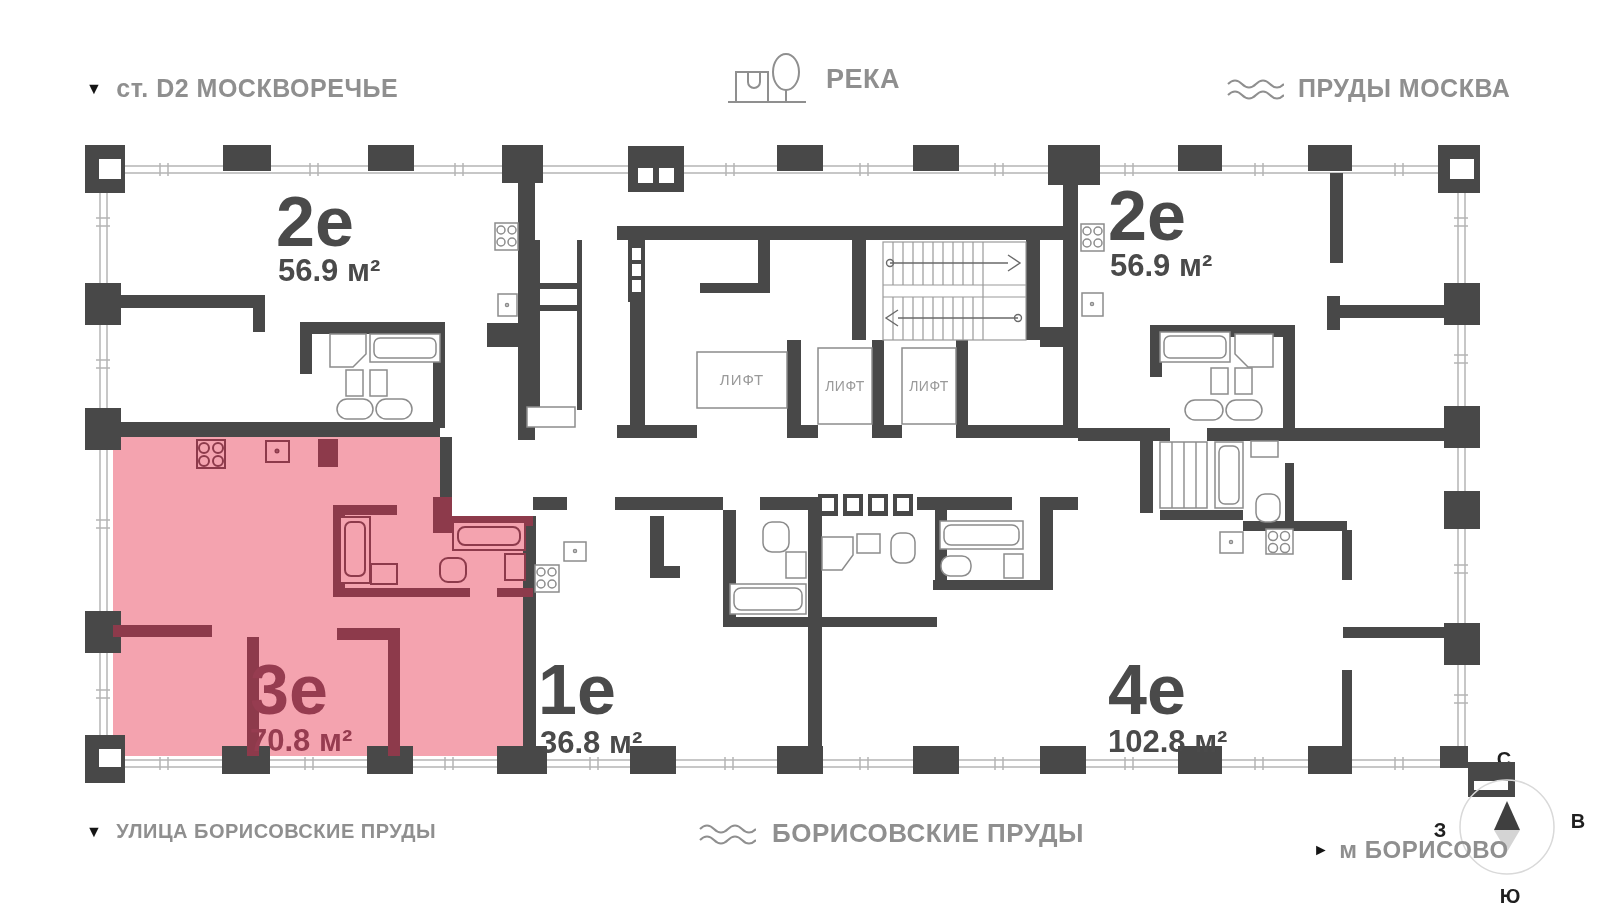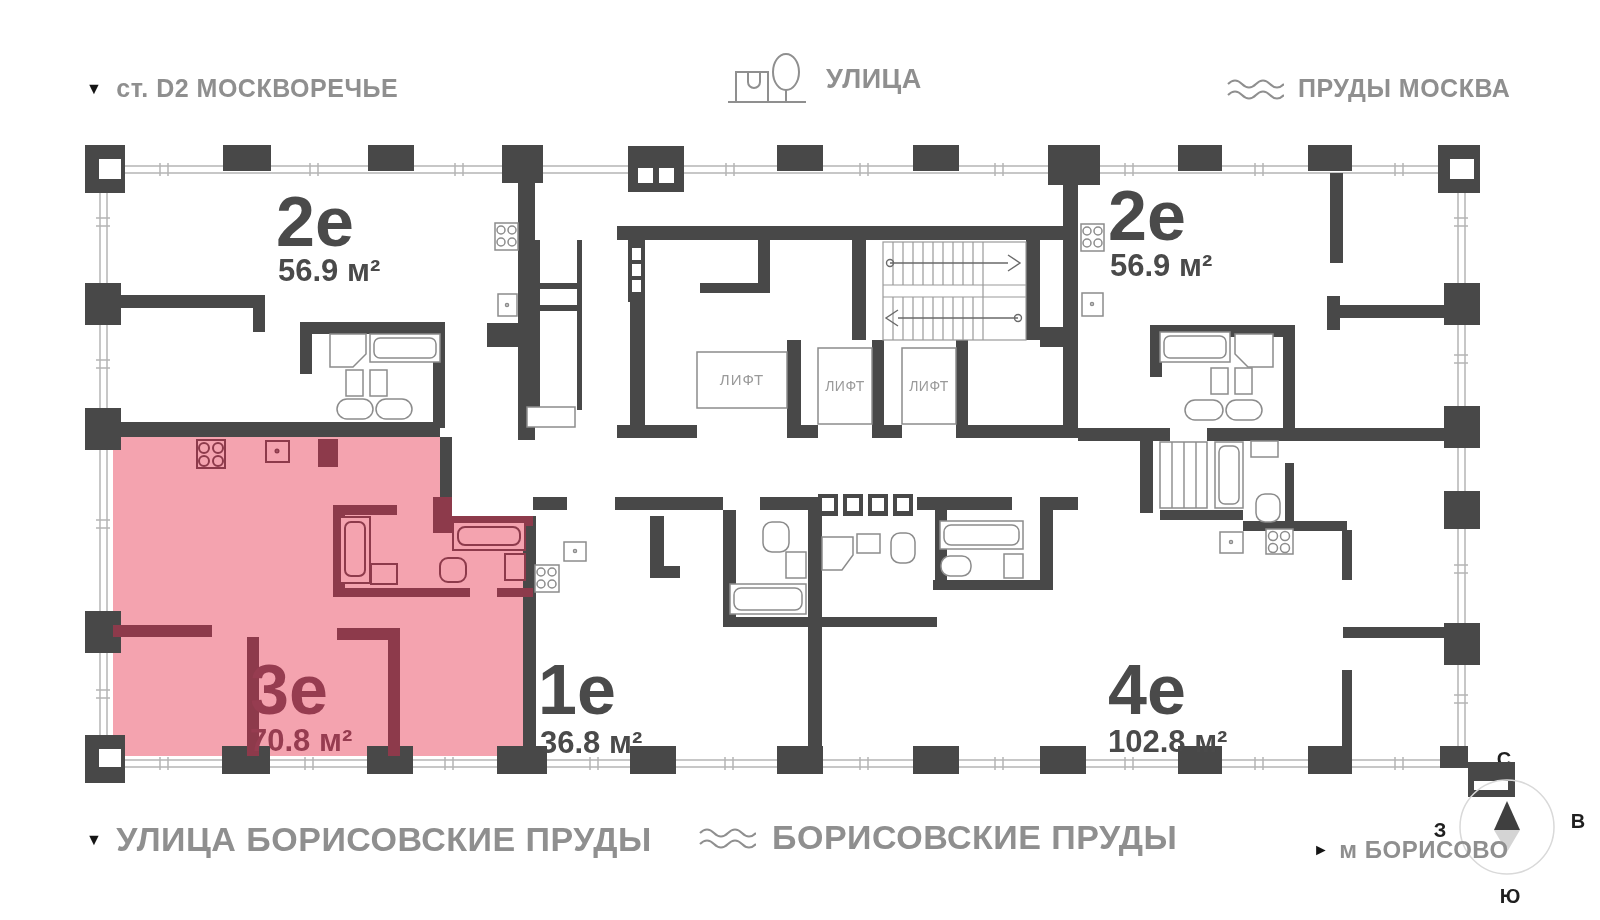--- a/index.html
+++ b/index.html
@@ -334,40 +334,40 @@
     <span>ст. D2 МОСКВОРЕЧЬЕ</span>
   </div>
 
   <div class="nav" style="left:726px;top:52px;gap:18px;">
     <svg width="82" height="54" viewBox="0 0 82 54">
       <path d="M2,50H80" stroke="#8f8f8f" stroke-width="2" fill="none"></path>
       <path d="M10,50V20H42V50 M22,20v10a6,6 0 0 0 12,0V20" stroke="#8f8f8f" stroke-width="2" fill="none"></path>
       <ellipse cx="60" cy="20" rx="13" ry="18" stroke="#8f8f8f" stroke-width="2" fill="none"></ellipse>
       <path d="M60,38V50" stroke="#8f8f8f" stroke-width="2" fill="none"></path>
     </svg>
-    <span style="font-size:27px;">УЛИЦА</span>
+    <span style="font-size:27px;">РЕКА</span>
   </div>
 
   <div class="nav" style="left:1226px;top:74px;">
     <svg width="58" height="26" viewBox="0 0 58 26">
       <path d="M2,8 q7,-7 14,0 t14,0 t14,0 t14,0 M2,19 q7,-7 14,0 t14,0 t14,0 t14,0" stroke="#8f8f8f" stroke-width="2" fill="none"></path>
     </svg>
     <span>ПРУДЫ МОСКВА</span>
   </div>
 
   <div class="nav" style="left:86px;top:820px;">
     <span class="tri">▼</span>
-    <span style="font-size:34px;">УЛИЦА БОРИСОВСКИЕ ПРУДЫ</span>
+    <span style="font-size:20px;">УЛИЦА БОРИСОВСКИЕ ПРУДЫ</span>
   </div>
 
   <div class="nav" style="left:698px;top:818px;gap:16px;">
     <svg width="58" height="26" viewBox="0 0 58 26">
       <path d="M2,8 q7,-7 14,0 t14,0 t14,0 t14,0 M2,19 q7,-7 14,0 t14,0 t14,0 t14,0" stroke="#8f8f8f" stroke-width="2" fill="none"></path>
     </svg>
-    <span style="font-size:34px;">БОРИСОВСКИЕ ПРУДЫ</span>
+    <span style="font-size:26px;">БОРИСОВСКИЕ ПРУДЫ</span>
   </div>
 
   <div class="nav" style="left:1313px;top:836px;gap:10px;">
     <span class="tri">►</span>
     <span style="font-size:24px;">м БОРИСОВО</span>
   </div>
 
 </div>
 
 </body></html>

